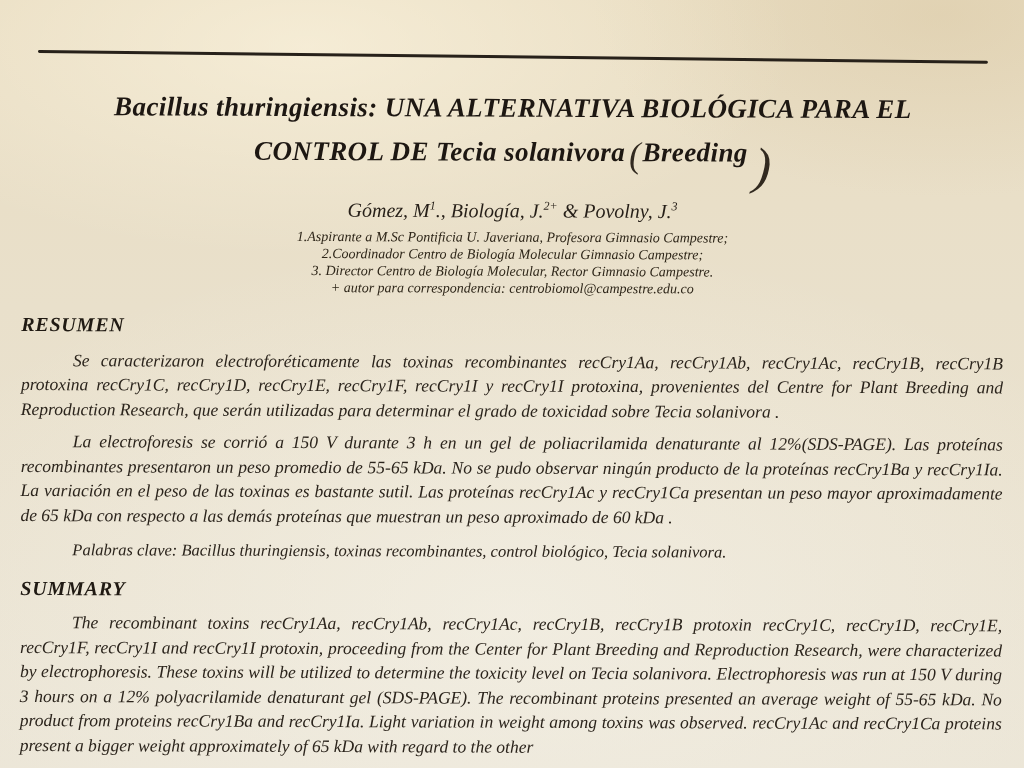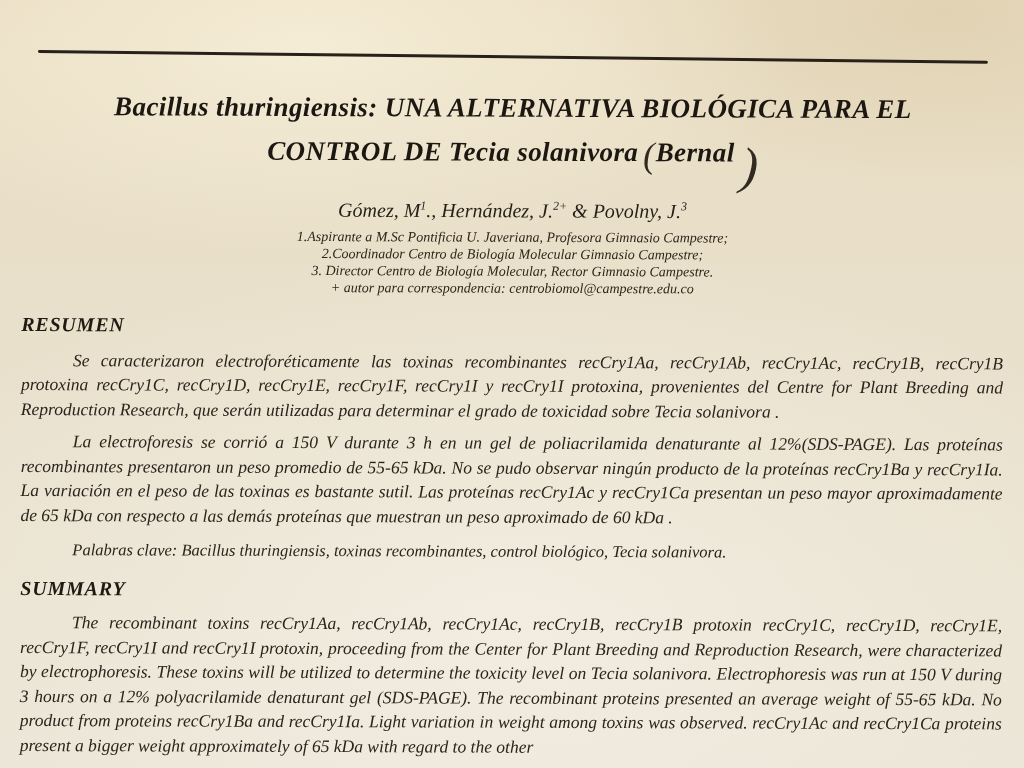--- a/index.html
+++ b/index.html
@@ -78,24 +78,24 @@
 </head>
 <body>
 
 <div class="page">
   <div class="rule"></div>
 
   <div class="content">
 
     <h1 class="title">
       <span>Bacillus thuringiensis: UNA ALTERNATIVA BIOLÓGICA PARA EL</span><br>
-      <span><span>CONTROL DE Tecia solanivora</span><span class="paren open">(</span><span>Bernal</span><span class="paren close">)</span></span>
+      <span><span>CONTROL DE Tecia solanivora</span><span class="paren open">(</span><span>Breeding</span><span class="paren close">)</span></span>
     </h1>
 
-    <p class="authors"><span>Gómez,  M</span><sup>1</sup><span>., </span><span>Hernández,  J.</span><sup>2+</sup><span> &amp; </span><span>Povolny, J.</span><sup>3</sup></p>
+    <p class="authors"><span>Gómez,  M</span><sup>1</sup><span>., </span><span>Biología,  J.</span><sup>2+</sup><span> &amp; </span><span>Povolny, J.</span><sup>3</sup></p>
 
     <div class="affiliations">
       <div>1.Aspirante a M.Sc Pontificia U. Javeriana, Profesora Gimnasio Campestre;</div>
       <div>2.Coordinador Centro de Biología Molecular Gimnasio Campestre;</div>
       <div>3. Director Centro de Biología Molecular, Rector Gimnasio Campestre.</div>
       <div>+ autor para correspondencia: centrobiomol@campestre.edu.co</div>
     </div>
 
     <h2 class="section-heading">RESUMEN</h2>
     <p class="body-par">Se caracterizaron electroforéticamente las toxinas recombinantes recCry1Aa, recCry1Ab, recCry1Ac, recCry1B, recCry1B protoxina recCry1C, recCry1D, recCry1E, recCry1F, recCry1I y recCry1I protoxina, provenientes del Centre for Plant Breeding and Reproduction Research, que serán utilizadas para determinar el grado de toxicidad sobre Tecia solanivora .</p>

